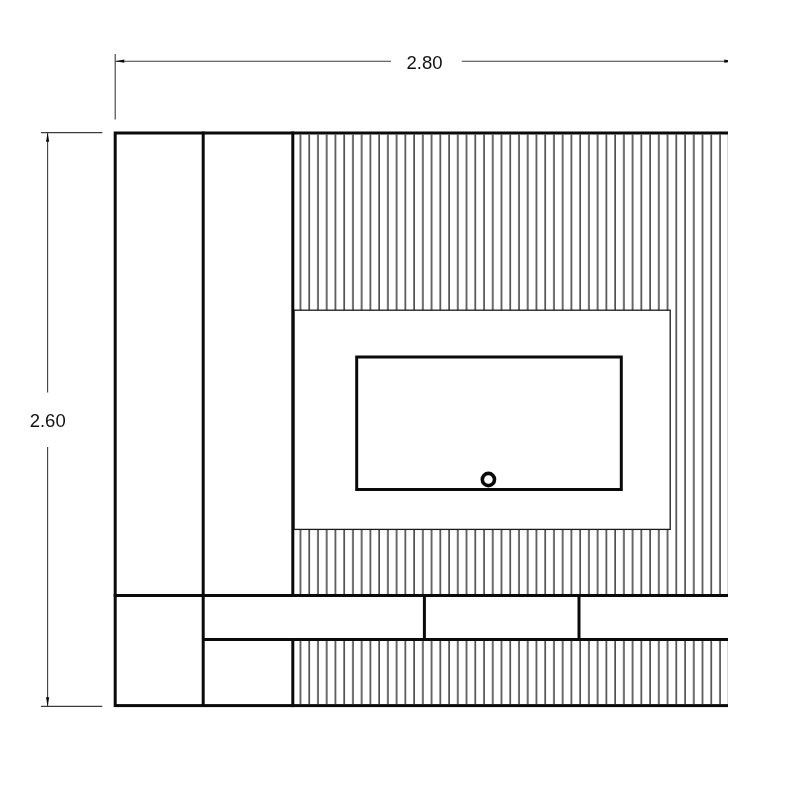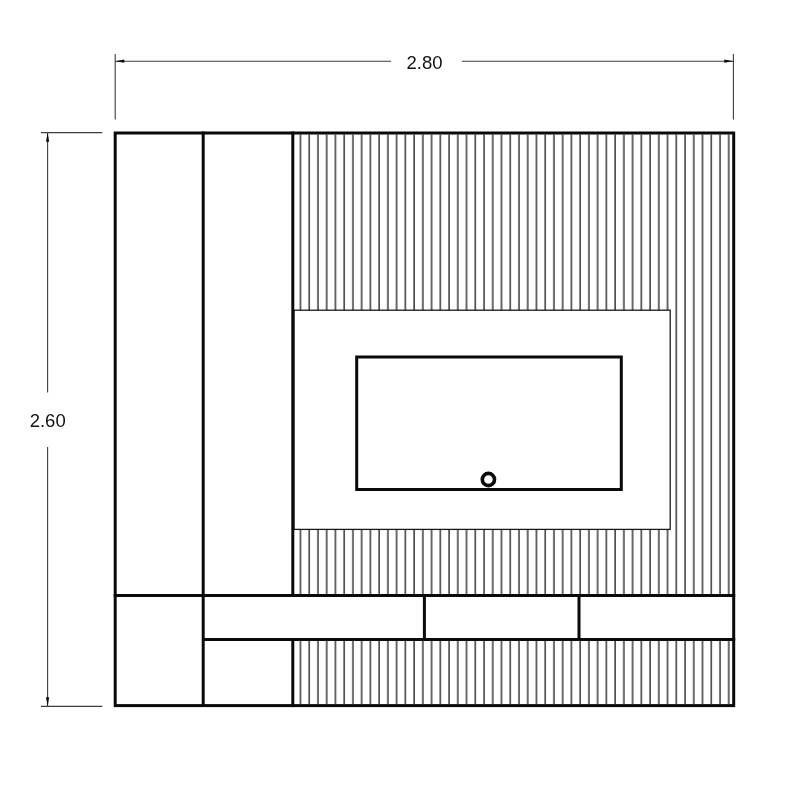--- a/index.html
+++ b/index.html
@@ -1,16 +1,16 @@
 <!DOCTYPE html>
 <html><head>
 <meta charset="utf-8">
 <style>
   html,body{margin:0;padding:0;background:#ffffff;}
-  .page{width:790px;height:790px;position:relative;background:#1d4ed8;overflow:hidden;text-align:right;}
+  .page{width:728px;height:790px;position:relative;background:#1d4ed8;overflow:hidden;text-align:right;}
   svg{display:block;}
   text{font-family:"Liberation Sans", sans-serif;fill:#111111;}
 </style>
 </head>
 <body>
 <div class="page">
 <svg width="790" height="790" viewBox="0 0 790 790" xmlns="http://www.w3.org/2000/svg">
   <defs>
     <pattern id="hatch" width="8.74" height="12" patternUnits="userSpaceOnUse" patternTransform="translate(296.5,0)">
       <rect width="8.74" height="12" fill="#ffffff"></rect>

